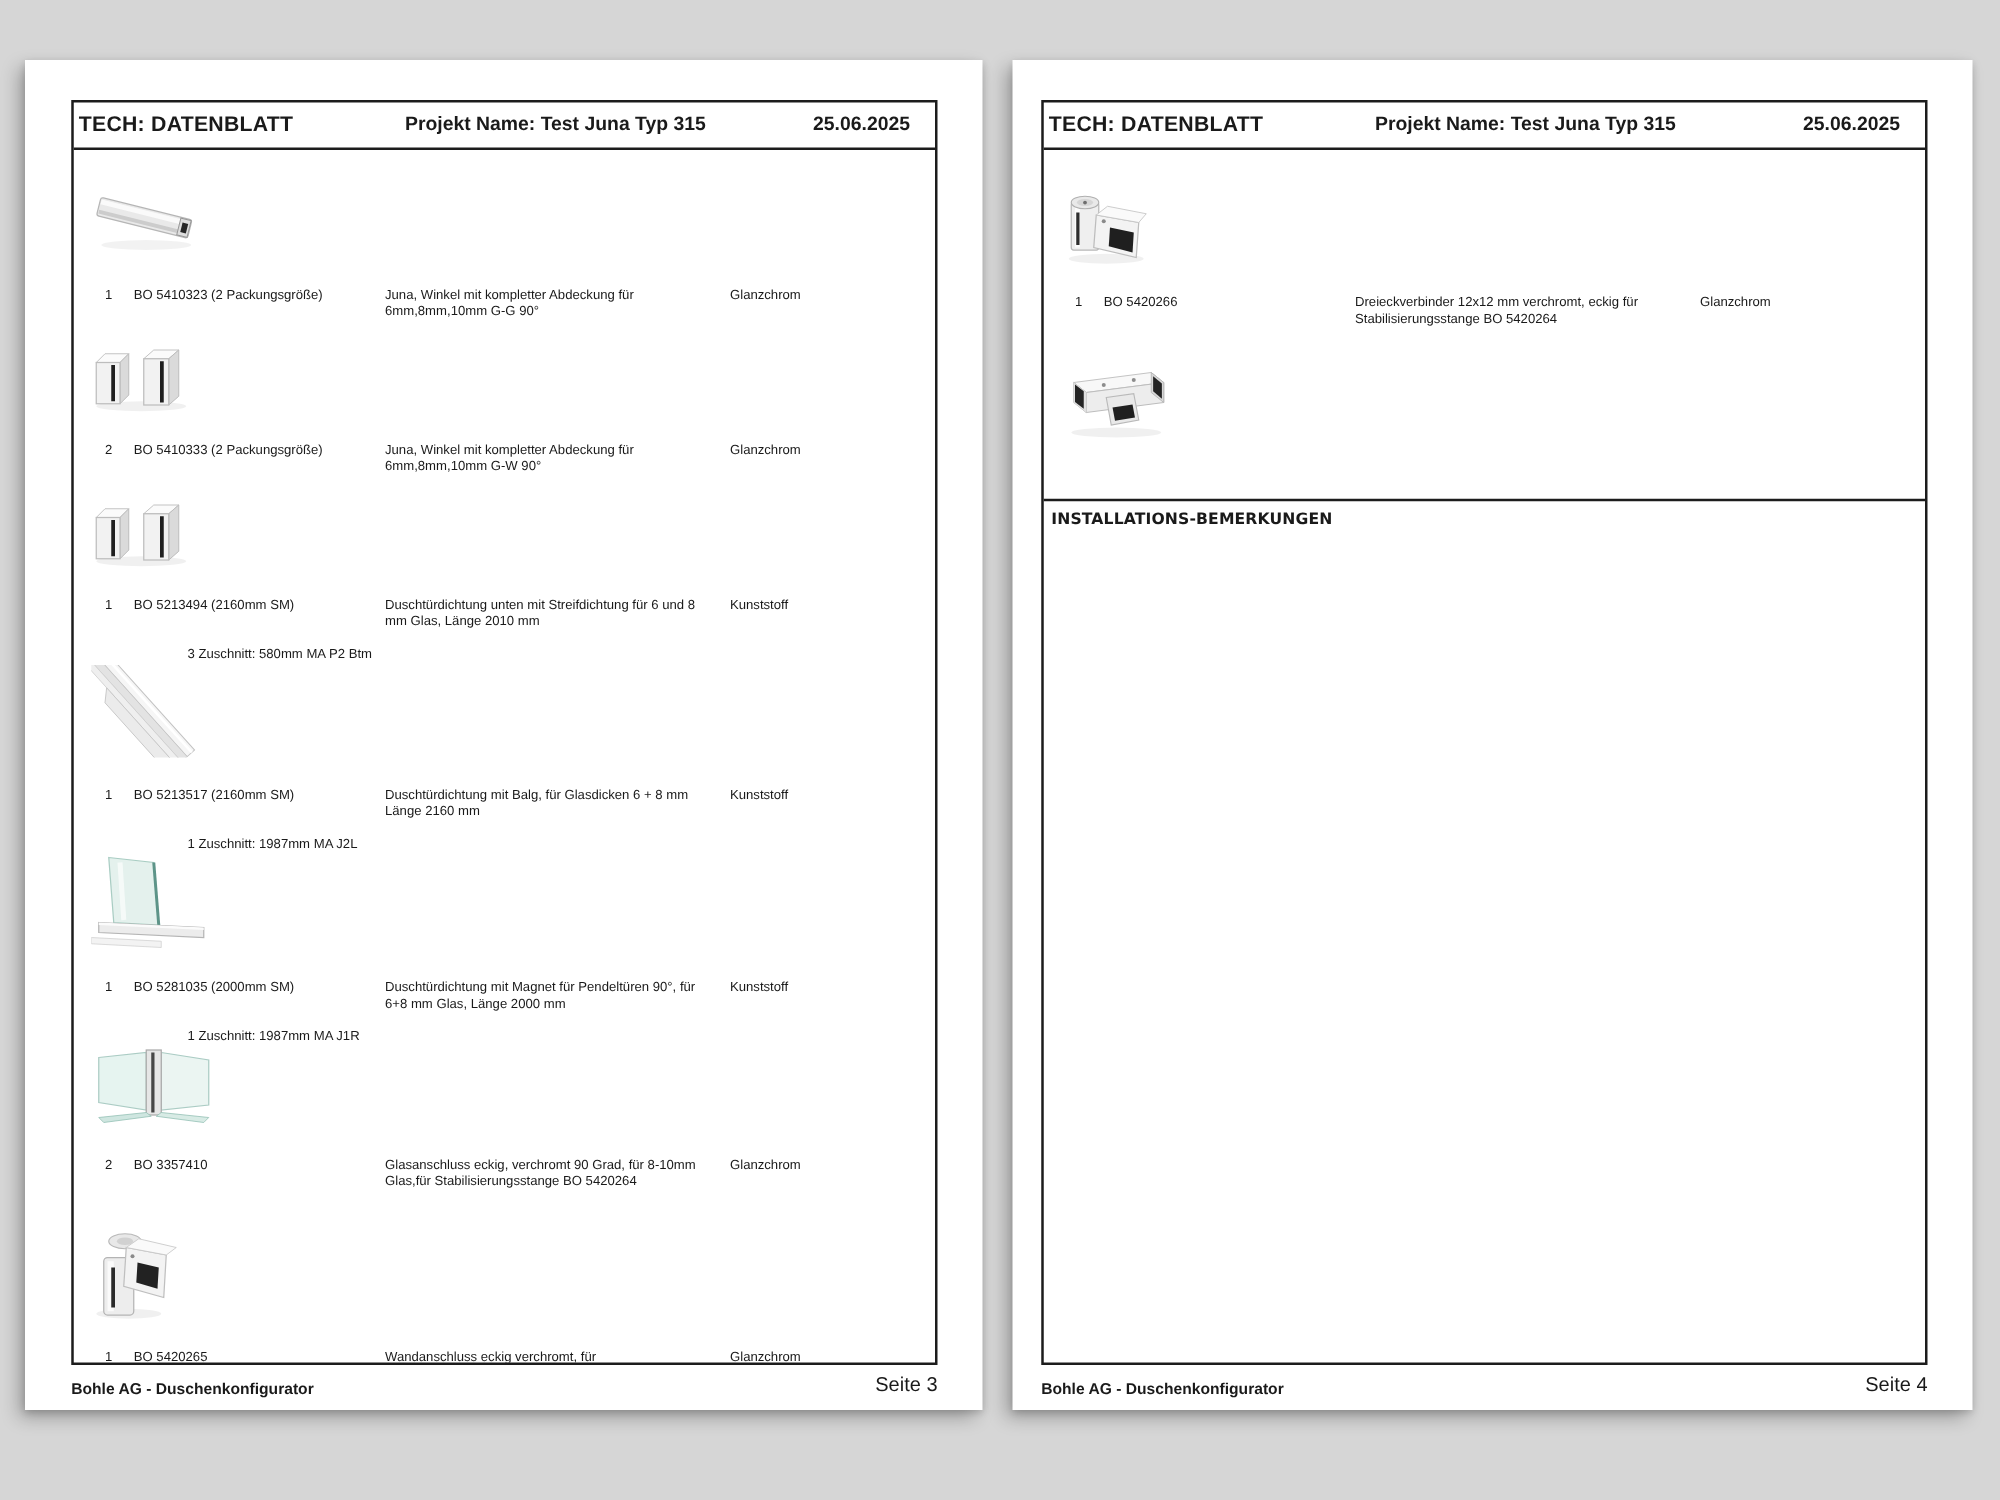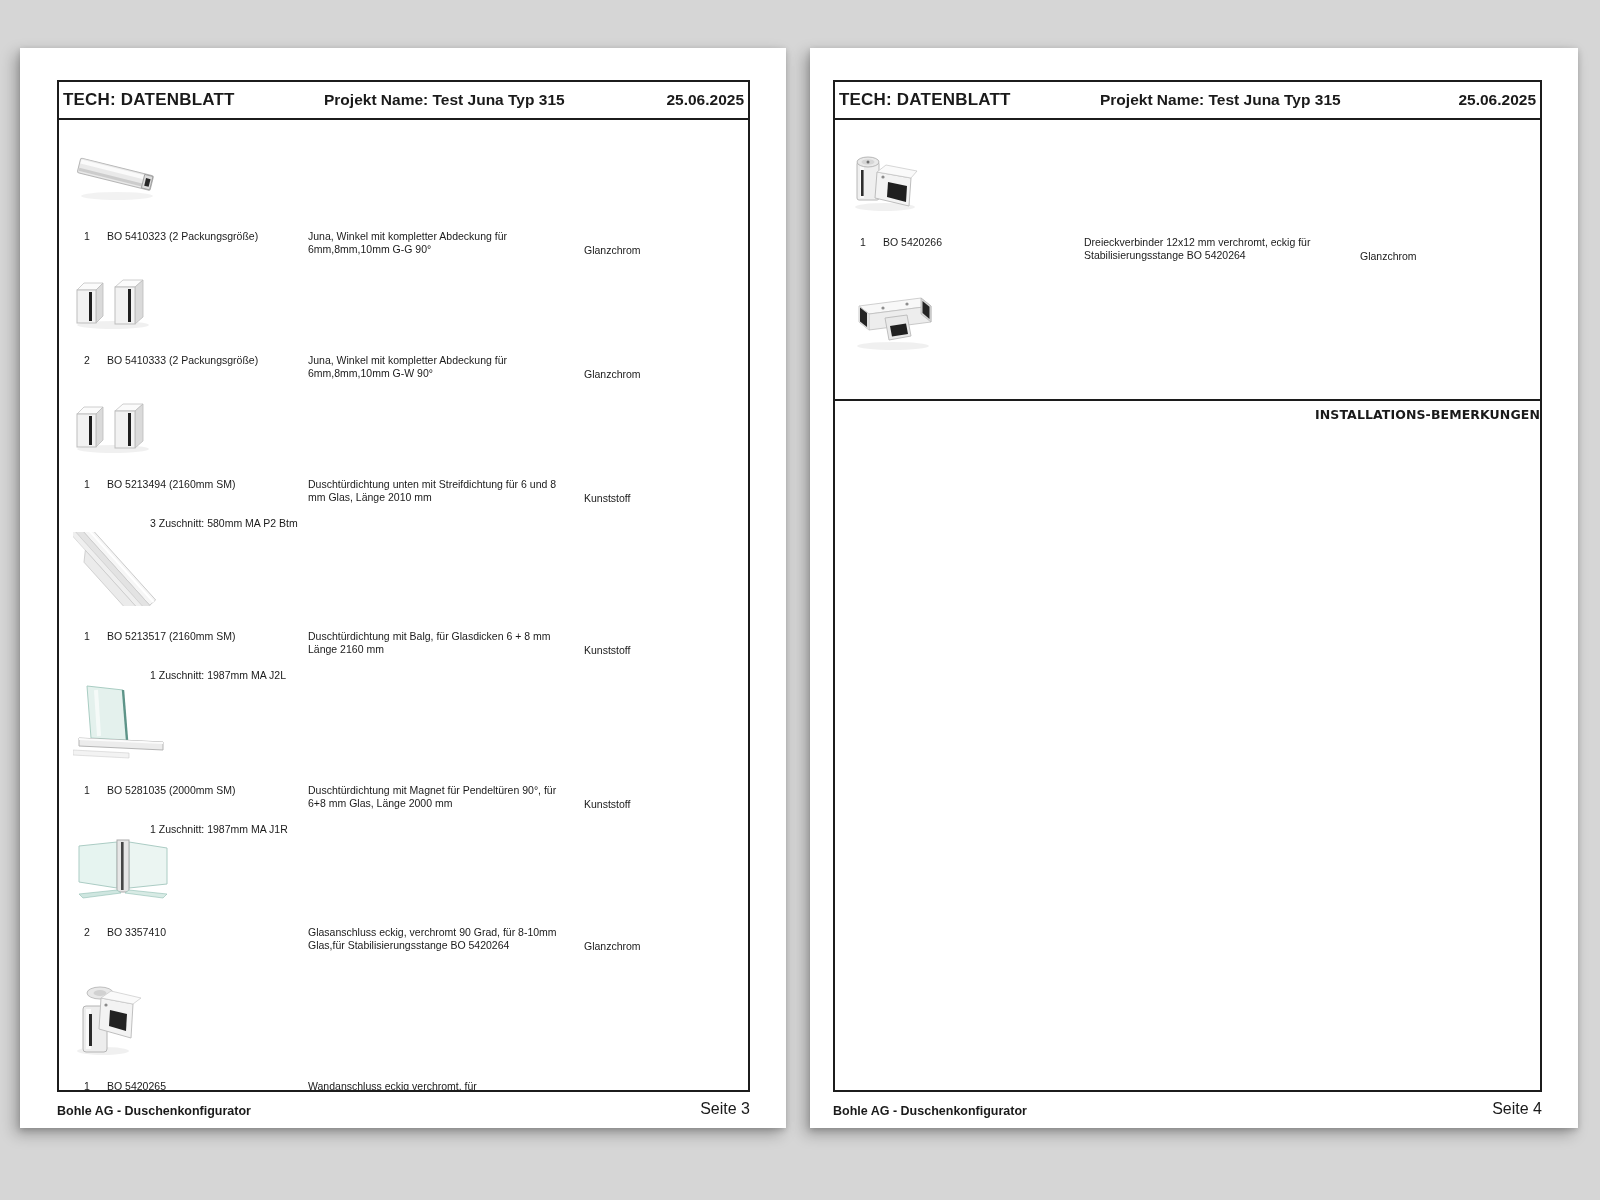--- a/index.html
+++ b/index.html
@@ -39,51 +39,50 @@
   }
   .hdr-title {
     position:absolute; left:4px; top:8px;
     font-size:17px; font-weight:bold; letter-spacing:.2px;
   }
   .hdr-project {
     position:absolute; left:265px; top:9px;
     font-size:15.5px; font-weight:bold;
   }
   .hdr-date {
-    position:absolute; right:4px; top:9px;
+    position:absolute; right:20px; top:9px;
     font-size:15.5px; font-weight:bold;
   }
 
   .items {
     position:relative;
     padding-top:30px;
     overflow:hidden;
     flex:1 1 auto;
   }
   .items-p4 { flex:0 0 281px; height:281px; border-bottom:2px solid #1c1c1c; }
   .notes { flex:1 1 auto; position:relative; }
   .notes-heading {
     font-family:"DejaVu Sans", sans-serif;
     font-weight:bold;
     font-size:12.5px;
     padding:6px 0 0 6px;
     letter-spacing:.1px;
-    text-align:right;
   }
 
   .item-row {
     position:relative;
     margin-top:24px;
     min-height:26px;
     font-size:10.5px;
     line-height:13px;
   }
   .item-row .qty      { position:absolute; left:25px;  top:0; width:18px; }
   .item-row .part     { position:absolute; left:48px;  top:0; width:195px; }
-  .item-row .material { position:absolute; left:525px; top:0; width:130px;margin-top:14px; }
+  .item-row .material { position:absolute; left:525px; top:0; width:130px; }
   .item-row .desc     { margin-left:249px; width:266px; }
   .item-row .cut      { margin-left:91px; margin-top:13px; }
 
   .product-image { margin:22px 0 0 14px; line-height:0; }
   .product-image.tight { margin-top:2px; }
   .items > :first-child { margin-top:0; }
 
   .img-chrome-tube svg      { width:86px;  height:56px; }
   .img-angle-blocks svg     { width:82px;  height:52px; }
   .img-seal-profile svg     { width:118px; height:74px; }

